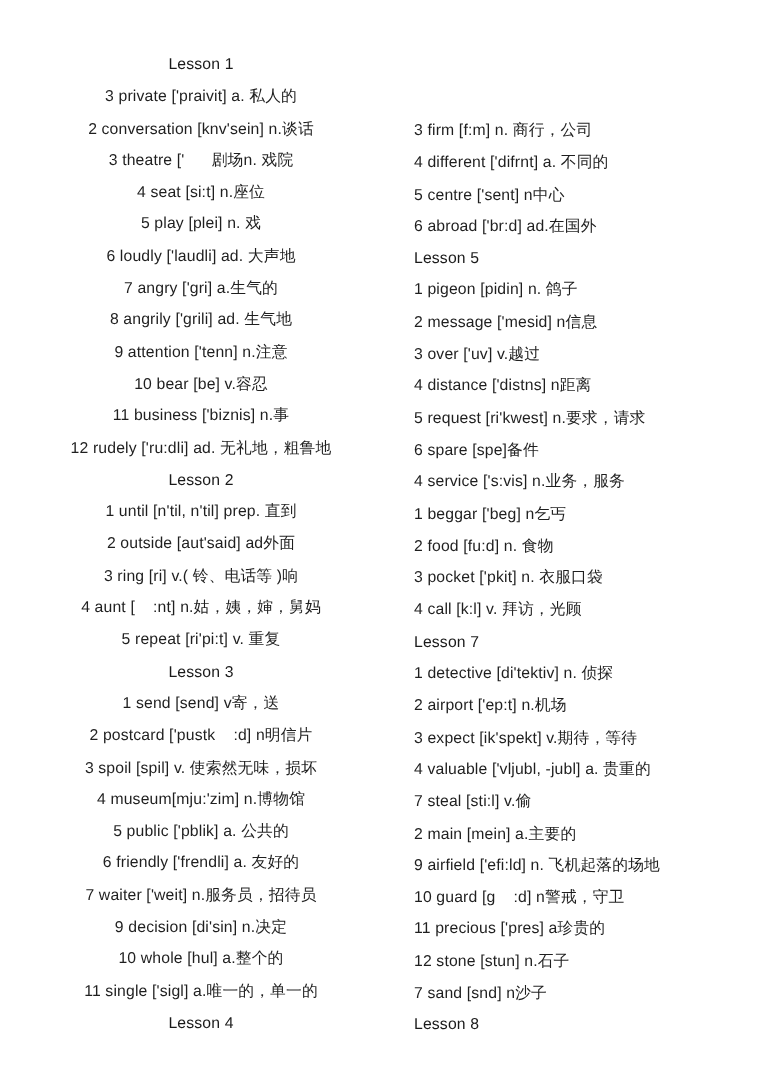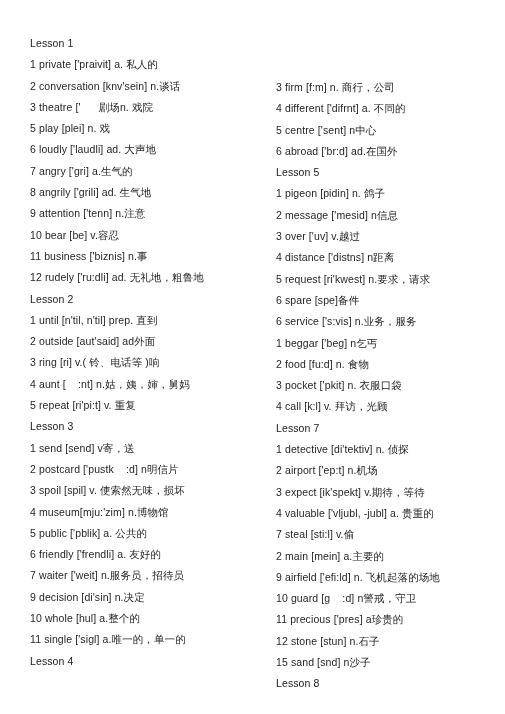--- a/index.html
+++ b/index.html
@@ -28,20 +28,21 @@
     align-items: flex-start;
   }
   .col {
     display: flex;
     flex-direction: column;
   }
   .col-left {
     width: 238px;
     padding-left: 30px;
     box-sizing: border-box;
+    text-align: center;
   }
   .col-right {
     width: 267px;
     padding-left: 38px;
     box-sizing: border-box;
     margin-top: 44px;
   }
   .entry {
     font-size: 10.5px;
     line-height: 21.3px;
@@ -58,23 +59,24 @@
     color: #1f1f1f;
   }
 </style>
 </head>
 <body>
 
 <div class="page">
   <div class="columns">
     <div class="col col-left">
         <div class="entry lesson">Lesson 1</div>
-        <div class="entry word">1 private ['praivit] a. 私人的</div>
+        <div class="entry word">3 private ['praivit] a. 私人的</div>
         <div class="entry word">2 conversation [knv'sein] n.谈话</div>
         <div class="entry word">3 theatre ['      剧场n. 戏院</div>
+        <div class="entry word">4 seat [si:t] n.座位</div>
         <div class="entry word">5 play [plei] n. 戏</div>
         <div class="entry word">6 loudly ['laudli] ad. 大声地</div>
         <div class="entry word">7 angry ['gri] a.生气的</div>
         <div class="entry word">8 angrily ['grili] ad. 生气地</div>
         <div class="entry word">9 attention ['tenn] n.注意</div>
         <div class="entry word">10 bear [be] v.容忍</div>
         <div class="entry word">11 business ['biznis] n.事</div>
         <div class="entry word">12 rudely ['ru:dli] ad. 无礼地，粗鲁地</div>
         <div class="entry lesson">Lesson 2</div>
         <div class="entry word">1 until [n'til, n'til] prep. 直到</div>
@@ -100,33 +102,33 @@
         <div class="entry word">4 different ['difrnt] a. 不同的</div>
         <div class="entry word">5 centre ['sent] n中心</div>
         <div class="entry word">6 abroad ['br:d] ad.在国外</div>
         <div class="entry lesson">Lesson 5</div>
         <div class="entry word">1 pigeon [pidin] n. 鸽子</div>
         <div class="entry word">2 message ['mesid] n信息</div>
         <div class="entry word">3 over ['uv] v.越过</div>
         <div class="entry word">4 distance ['distns] n距离</div>
         <div class="entry word">5 request [ri'kwest] n.要求，请求</div>
         <div class="entry word">6 spare [spe]备件</div>
-        <div class="entry word">6 service ['s:vis] n.业务，服务</div>
+        <div class="entry word">4 service ['s:vis] n.业务，服务</div>
         <div class="entry word">1 beggar ['beg] n乞丐</div>
         <div class="entry word">2 food [fu:d] n. 食物</div>
         <div class="entry word">3 pocket ['pkit] n. 衣服口袋</div>
         <div class="entry word">4 call [k:l] v. 拜访，光顾</div>
         <div class="entry lesson">Lesson 7</div>
         <div class="entry word">1 detective [di'tektiv] n. 侦探</div>
         <div class="entry word">2 airport ['ep:t] n.机场</div>
         <div class="entry word">3 expect [ik'spekt] v.期待，等待</div>
         <div class="entry word">4 valuable ['vljubl, -jubl] a. 贵重的</div>
         <div class="entry word">7 steal [sti:l] v.偷</div>
         <div class="entry word">2 main [mein] a.主要的</div>
         <div class="entry word">9 airfield ['efi:ld] n. 飞机起落的场地</div>
         <div class="entry word">10 guard [g    :d] n警戒，守卫</div>
         <div class="entry word">11 precious ['pres] a珍贵的</div>
         <div class="entry word">12 stone [stun] n.石子</div>
-        <div class="entry word">15 sand [snd] n沙子</div>
+        <div class="entry word">7 sand [snd] n沙子</div>
         <div class="entry lesson">Lesson 8</div>
       </div>
   </div>
 </div>
 
 </body></html>

